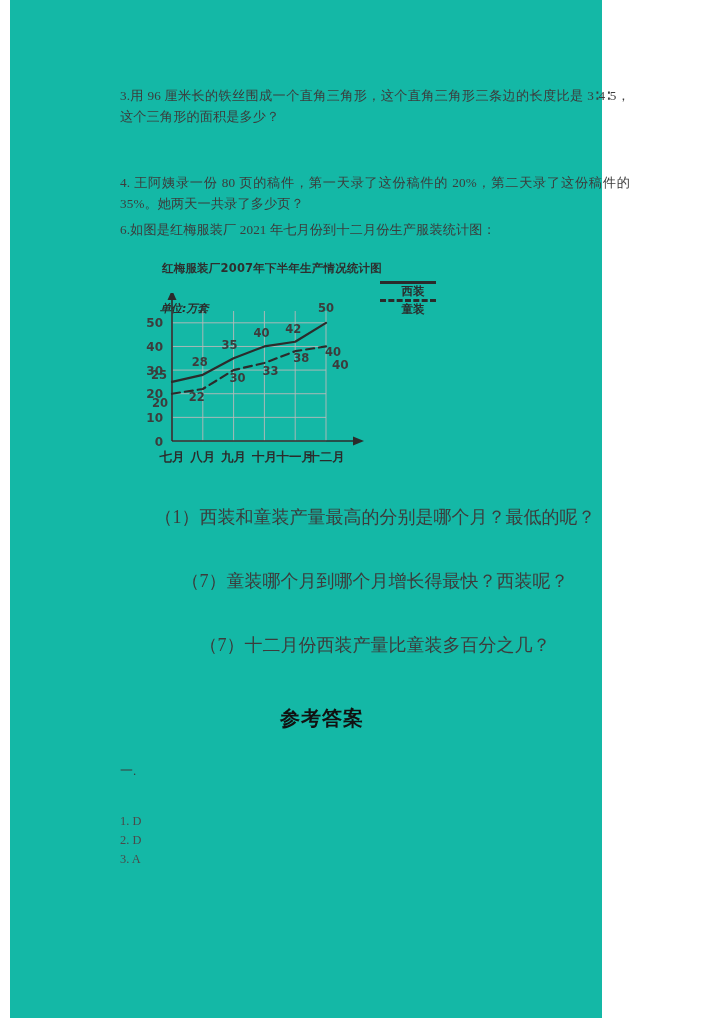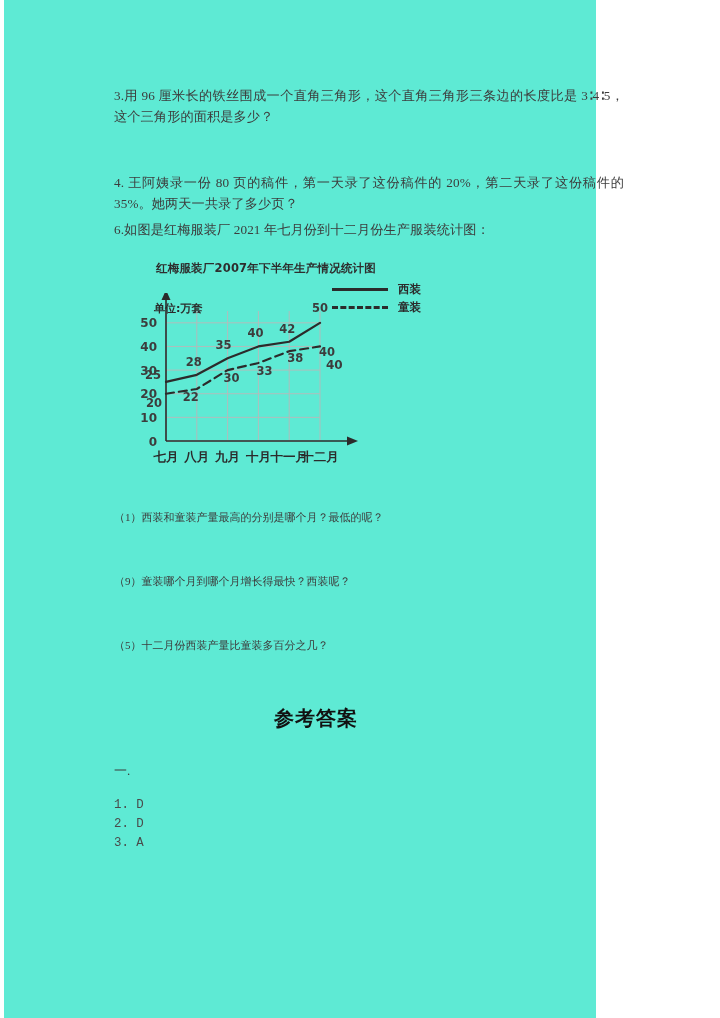--- a/index.html
+++ b/index.html
@@ -10,24 +10,24 @@
   body {
     width: 720px;
     height: 1018px;
     position: relative;
     font-family: "Liberation Serif", "DejaVu Serif", serif;
     color: #3a3a3a;
     overflow: hidden;
   }
   .page {
     position: absolute;
-    left: 4px; top: 0;
+    left: 10px; top: 0;
     width: 592px;
     height: 1018px;
-    background: #5eead4;
+    background: #14b8a6;
   }
   .content {
     position: absolute;
     left: 110px;
     top: 86px;
     width: 510px;
   }
 
   
   .prob {
@@ -63,20 +63,21 @@
   .legend {
     position: absolute;
     left: 212px;
     top: 24px;
     width: 150px;
   }
   .legend-row {
     display: flex;
     align-items: center;
     height: 18px;
+    flex-direction: column;
   }
   .legend-line {
     width: 56px;
     height: 0;
     margin-right: 10px;
     position: relative;
   }
   .legend-line.solid {
     border-top: 3px solid #2b2b2b;
   }
@@ -97,60 +98,61 @@
   }
   .unit-label {
     position: absolute;
     left: 34px;
     top: 44px;
     font-family: "DejaVu Sans", "Liberation Sans", sans-serif;
     font-size: 11px;
     font-weight: bold;
     color: #2b2b2b;
     white-space: nowrap;
+    font-style: italic;
   }
   .outside-label {
     position: absolute;
     left: 206px;
     top: 101px;
     font-family: "DejaVu Sans", "Liberation Sans", sans-serif;
     font-size: 12px;
     font-weight: bold;
     color: #3c3c3c;
   }
 
   
   .questions { margin-top: 26px; }
   .question {
-    font-size: 11px;
+    font-size: 18px;
     line-height: 19px;
     color: #3c3c3c;
     margin-bottom: 45px;
+    text-align: center;
   }
   .question:last-child { margin-bottom: 0; }
 
   
   .answer-heading {
     margin-top: 50px;
     text-align: center;
     font-family: Liberation Sans, sans-serif;
     font-size: 20px;
     font-weight: bold;
     color: #111;
     letter-spacing: 1px;
     padding-right: 106px;
   }
   .section-mark {
     margin-top: 30px;
     font-size: 13px;
     color: #3c3c3c;
   }
   .answer-list {
-    margin-top: 16px;
-    font-family: Liberation Mono, monospace;
+    margin-top: 32px;
   }
   .answer-item {
     font-size: 12.4px;
     line-height: 19.4px;
     color: #4a4a4a;
   }
 </style>
 </head>
 <body>
 
@@ -225,22 +227,22 @@
           <text x="76.8" y="168" text-anchor="middle" font-family="&quot;DejaVu Sans&quot;,&quot;Liberation Sans&quot;,sans-serif" font-size="12.5" font-weight="bold" fill="#2b2b2b">八月</text>
           <text x="107.6" y="168" text-anchor="middle" font-family="&quot;DejaVu Sans&quot;,&quot;Liberation Sans&quot;,sans-serif" font-size="12.5" font-weight="bold" fill="#2b2b2b">九月</text>
           <text x="138.39999999999998" y="168" text-anchor="middle" font-family="&quot;DejaVu Sans&quot;,&quot;Liberation Sans&quot;,sans-serif" font-size="12.5" font-weight="bold" fill="#2b2b2b">十月</text>
           <text x="169.2" y="168" text-anchor="middle" font-family="&quot;DejaVu Sans&quot;,&quot;Liberation Sans&quot;,sans-serif" font-size="12.5" font-weight="bold" fill="#2b2b2b">十一月</text>
           <text x="200" y="168" text-anchor="middle" font-family="&quot;DejaVu Sans&quot;,&quot;Liberation Sans&quot;,sans-serif" font-size="12.5" font-weight="bold" fill="#2b2b2b">十二月</text>
         </svg>
     </div>
 
     <div class="questions">
       <div class="question">（1）西装和童装产量最高的分别是哪个月？最低的呢？</div>
-      <div class="question">（9）童装哪个月到哪个月增长得最快？西装呢？</div>
-      <div class="question">（5）十二月份西装产量比童装多百分之几？</div>
+      <div class="question">（7）童装哪个月到哪个月增长得最快？西装呢？</div>
+      <div class="question">（7）十二月份西装产量比童装多百分之几？</div>
     </div>
 
     <div class="answer-heading">参考答案</div>
     <div class="section-mark">一.</div>
     <div class="answer-list">
       <div class="answer-item">1. D</div>
       <div class="answer-item">2. D</div>
       <div class="answer-item">3. A</div>
     </div>
 

